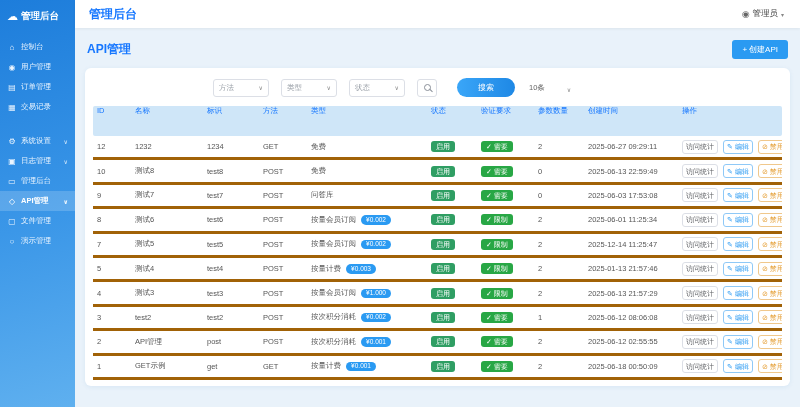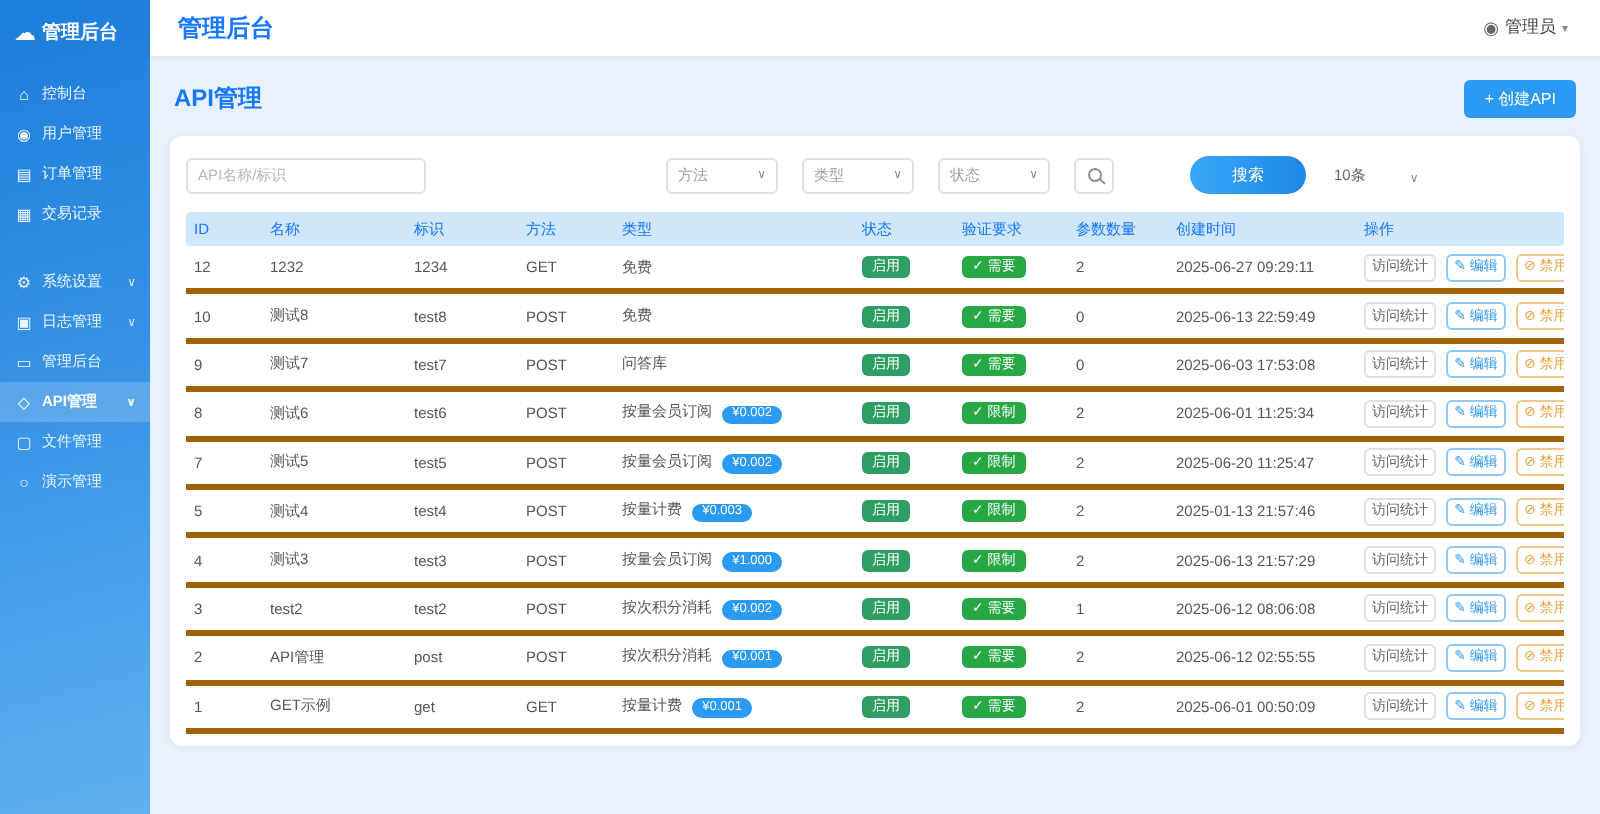--- a/index.html
+++ b/index.html
@@ -35,25 +35,25 @@
 
   
   .filters { display:flex; align-items:center; margin:2px 0 9px; }
   .f-input { width:120px; height:18px; border:1px solid #dcdfe6; border-radius:3px; font-size:7.5px; padding:0 5px; color:#333; outline:none; font-family:inherit; }
   .f-input::placeholder { color:#b0b6bf; }
   .f-select { width:56px; height:18px; border:1px solid #dcdfe6; border-radius:3px; display:flex; align-items:center; justify-content:space-between; padding:0 5px; font-size:7.5px; color:#9aa0a8; margin-left:12px; cursor:pointer; background:#fff; }
   .f-select:first-of-type { margin-left:120px; }
   .icon-btn { width:20px; height:18px; border:1px solid #dcdfe6; border-radius:3px; background:#fff; margin-left:12px; display:flex; align-items:center; justify-content:center; cursor:pointer; }
   .mag { width:7px; height:7px; border:1.2px solid #8a9099; border-radius:50%; position:relative; }
   .mag:after { content:""; position:absolute; width:4px; height:1.2px; background:#8a9099; transform:rotate(45deg); right:-3px; bottom:-1px; }
-  .search-btn { margin-left:38px; width:58px; height:19px; background:linear-gradient(90deg,#3aa6f8,#1e88e5); color:#fff; border:none; border-radius:10px; font-size:8px; cursor:pointer; }
+  .search-btn { margin-left:20px; width:58px; height:19px; background:linear-gradient(90deg,#3aa6f8,#1e88e5); color:#fff; border:none; border-radius:10px; font-size:8px; cursor:pointer; }
   .size-select { display:flex; align-items:flex-end; gap:22px; font-size:7.5px; color:#666; margin-left:14px; cursor:pointer; }
 
   
-  .thead { display:flex; align-items:center; background:#cfe6f8; color:#1677ff; font-size:7.5px; height:17px; border-radius:2px; }
+  .thead { display:flex; background:#cfe6f8; color:#1677ff; font-size:7.5px; height:30px; border-radius:2px; }
   .trow { display:flex; align-items:center; height:24.4px; border-bottom:3px solid #a16207; font-size:7.5px; color:#555; }
   .c { padding:0 4px; white-space:nowrap; overflow:hidden; }
   .c0{width:38px;} .c1{width:72px;} .c2{width:56px;} .c3{width:48px;} .c4{width:120px;}
   .c5{width:50px;} .c6{width:57px;} .c7{width:50px;} .c8{width:94px;} .c9{flex:1;}
 
   .badge { display:inline-block; color:#fff; border-radius:3px; font-size:7px; padding:2px 5px; line-height:1; }
   .badge-status { background:#2f9e63; }
   .badge-verify { background:#28a745; }
   .price-badge { display:inline-block; background:#2a9af2; color:#fff; border-radius:7px; font-size:6.5px; padding:1.5px 5px; margin-left:3px; line-height:1; }
 
@@ -143,21 +143,20 @@
         <span class="page-title">API管理</span>
         <button class="create-btn">
           <span>+</span>
           <span>创建API</span>
         </button>
       </div>
 
       <div class="card">
 
         <div class="filters">
-          <input class="f-input" type="text" placeholder="API名称/标识" style="">
           <div class="f-select">
             <span>方法</span>
             <span class="caret">∨</span>
           </div>
           <div class="f-select">
             <span>类型</span>
             <span class="caret">∨</span>
           </div>
           <div class="f-select">
             <span>状态</span>
@@ -291,21 +290,21 @@
       <span>按量会员订阅</span>
       <span class="price-badge">¥0.002</span>
     </div>
     <div class="c c5">
       <span class="badge badge-status">启用</span>
     </div>
     <div class="c c6">
       <span class="badge badge-verify">✓ 限制</span>
     </div>
     <div class="c c7">2</div>
-    <div class="c c8">2025-06-20 11:25:47</div>
+    <div class="c c8">2025-12-14 11:25:47</div>
     <div class="c c9">
       <button class="abtn a-default">访问统计</button>
       <button class="abtn a-primary">✎ 编辑</button>
       <button class="abtn a-warning">⊘ 禁用</button>
       
     </div>
   </div>
             <div class="trow">
     <div class="c c0">5</div>
     <div class="c c1">测试4</div>
@@ -411,21 +410,21 @@
       <span>按量计费</span>
       <span class="price-badge">¥0.001</span>
     </div>
     <div class="c c5">
       <span class="badge badge-status">启用</span>
     </div>
     <div class="c c6">
       <span class="badge badge-verify">✓ 需要</span>
     </div>
     <div class="c c7">2</div>
-    <div class="c c8">2025-06-01 00:50:09</div>
+    <div class="c c8">2025-06-18 00:50:09</div>
     <div class="c c9">
       <button class="abtn a-default">访问统计</button>
       <button class="abtn a-primary">✎ 编辑</button>
       <button class="abtn a-warning">⊘ 禁用</button>
       
     </div>
   </div>
           </div>
 
       </div>

